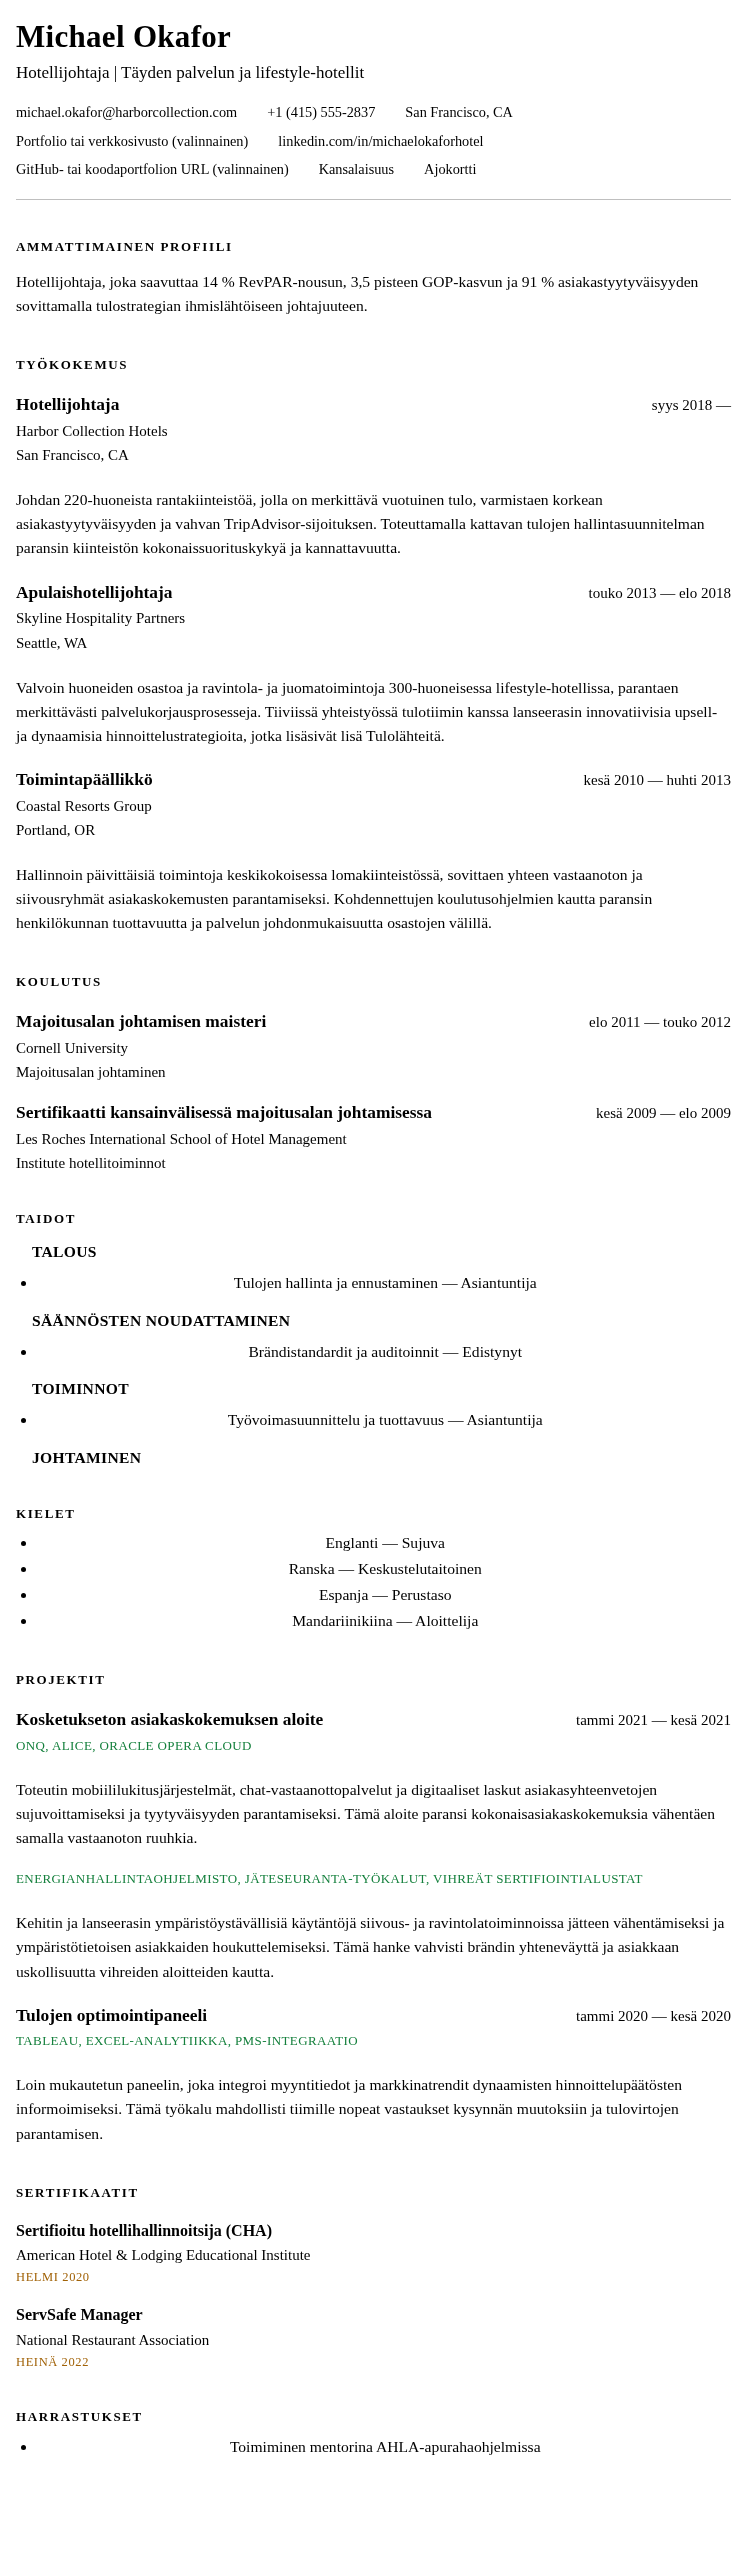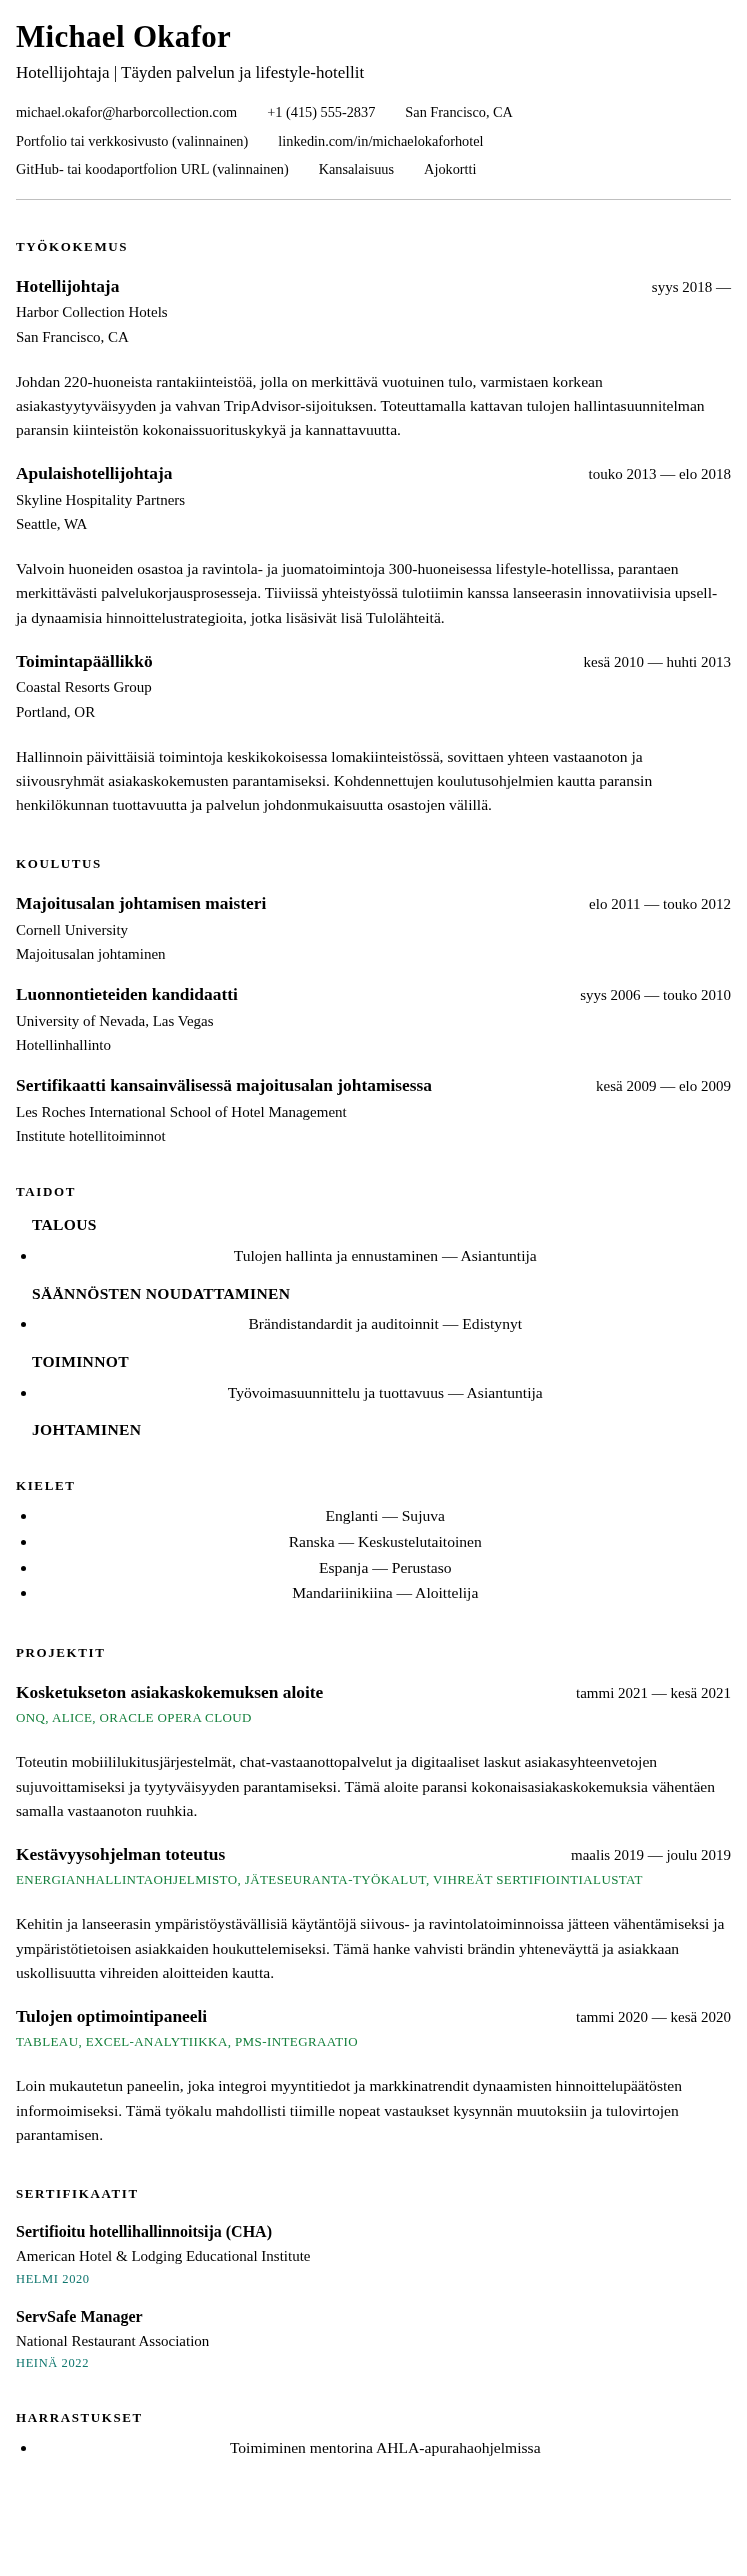--- a/index.html
+++ b/index.html
@@ -77,21 +77,21 @@
   }
   .tools-line {
     font-size: 13px;
     letter-spacing: 0.4px;
     color: #15803d;
     margin-top: 7.5px;
   }
   .cert-date {
     font-size: 12.5px;
     letter-spacing: 0.6px;
-    color: #0f766e;
+    color: #a16207;
     margin-top: 6.2px;
   }
 
   
   .skill-group { margin-top: 16px; }
   .skill-group-title {
     font-size: 15.6px;
     font-weight: 700;
     letter-spacing: 0.3px;
     margin-left: 16px;
@@ -127,20 +127,24 @@
     </div>
     <div class="contact-row">
       <span class="contact-item">GitHub- tai koodaportfolion URL (valinnainen)</span>
       <span class="contact-item">Kansalaisuus</span>
       <span class="contact-item">Ajokortti</span>
     </div>
 
     <hr class="divider">
   </header>
 
+  <section class="section">
+    <h2 class="section-heading">AMMATTIMAINEN PROFIILI</h2>
+    <p class="entry-desc" style="margin-top:15px">Hotellijohtaja, joka saavuttaa 14 % RevPAR-nousun, 3,5 pisteen GOP-kasvun ja 91 % asiakastyytyväisyyden sovittamalla tulostrategian ihmislähtöiseen johtajuuteen.</p>
+  </section>
 
   <section class="section">
     <h2 class="section-heading">TYÖKOKEMUS</h2>
 
     <div class="entry">
       <div class="entry-header">
         <span class="entry-title">Hotellijohtaja</span>
         <span class="entry-dates">syys 2018 —</span>
       </div>
       <div class="entry-sub">Harbor Collection Hotels</div>
@@ -174,28 +178,20 @@
 
     <div class="entry">
       <div class="entry-header">
         <span class="entry-title">Majoitusalan johtamisen maisteri</span>
         <span class="entry-dates">elo 2011 — touko 2012</span>
       </div>
       <div class="entry-sub">Cornell University</div>
       <div class="entry-sub">Majoitusalan johtaminen</div>
     </div>
 
-    <div class="entry">
-      <div class="entry-header">
-        <span class="entry-title">Luonnontieteiden kandidaatti</span>
-        <span class="entry-dates">syys 2006 — touko 2010</span>
-      </div>
-      <div class="entry-sub">University of Nevada, Las Vegas</div>
-      <div class="entry-sub">Hotellinhallinto</div>
-    </div>
 
     <div class="entry">
       <div class="entry-header">
         <span class="entry-title">Sertifikaatti kansainvälisessä majoitusalan johtamisessa</span>
         <span class="entry-dates">kesä 2009 — elo 2009</span>
       </div>
       <div class="entry-sub">Les Roches International School of Hotel Management</div>
       <div class="entry-sub">Institute hotellitoiminnot</div>
     </div>
   </section>
@@ -245,24 +241,20 @@
     <div class="entry">
       <div class="entry-header">
         <span class="entry-title">Kosketukseton asiakaskokemuksen aloite</span>
         <span class="entry-dates">tammi 2021 — kesä 2021</span>
       </div>
       <div class="tools-line">ONQ, ALICE, ORACLE OPERA CLOUD</div>
       <p class="entry-desc">Toteutin mobiililukitusjärjestelmät, chat-vastaanottopalvelut ja digitaaliset laskut asiakasyhteenvetojen sujuvoittamiseksi ja tyytyväisyyden parantamiseksi. Tämä aloite paransi kokonaisasiakaskokemuksia vähentäen samalla vastaanoton ruuhkia.</p>
     </div>
 
     <div class="entry">
-      <div class="entry-header">
-        <span class="entry-title">Kestävyysohjelman toteutus</span>
-        <span class="entry-dates">maalis 2019 — joulu 2019</span>
-      </div>
       <div class="tools-line">ENERGIANHALLINTAOHJELMISTO, JÄTESEURANTA-TYÖKALUT, VIHREÄT SERTIFIOINTIALUSTAT</div>
       <p class="entry-desc">Kehitin ja lanseerasin ympäristöystävällisiä käytäntöjä siivous- ja ravintolatoiminnoissa jätteen vähentämiseksi ja ympäristötietoisen asiakkaiden houkuttelemiseksi. Tämä hanke vahvisti brändin yhteneväyttä ja asiakkaan uskollisuutta vihreiden aloitteiden kautta.</p>
     </div>
 
     <div class="entry">
       <div class="entry-header">
         <span class="entry-title">Tulojen optimointipaneeli</span>
         <span class="entry-dates">tammi 2020 — kesä 2020</span>
       </div>
       <div class="tools-line">TABLEAU, EXCEL-ANALYTIIKKA, PMS-INTEGRAATIO</div>

